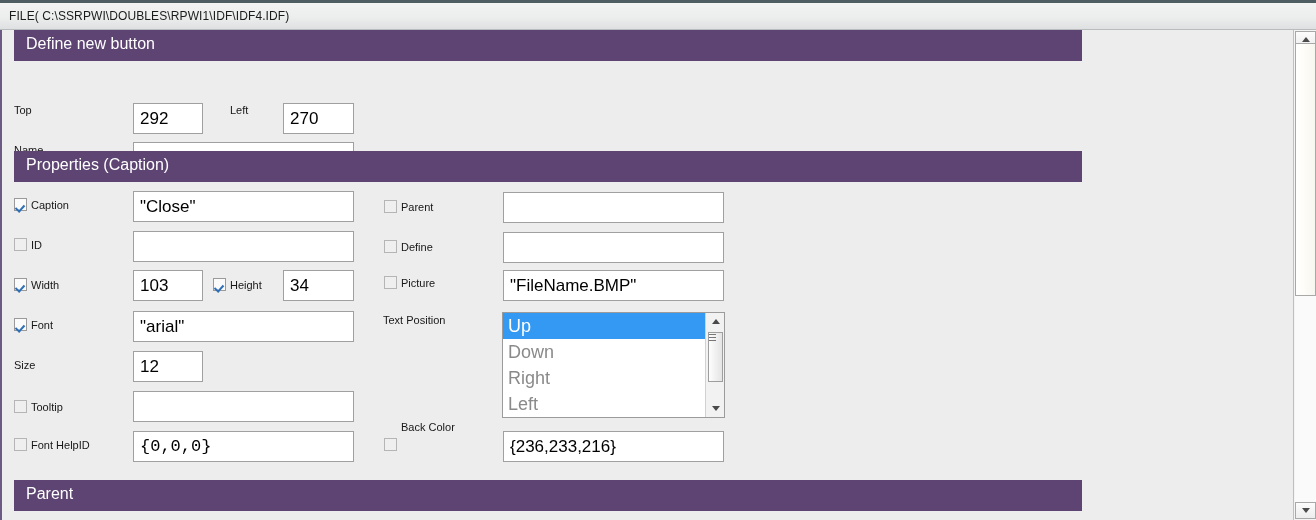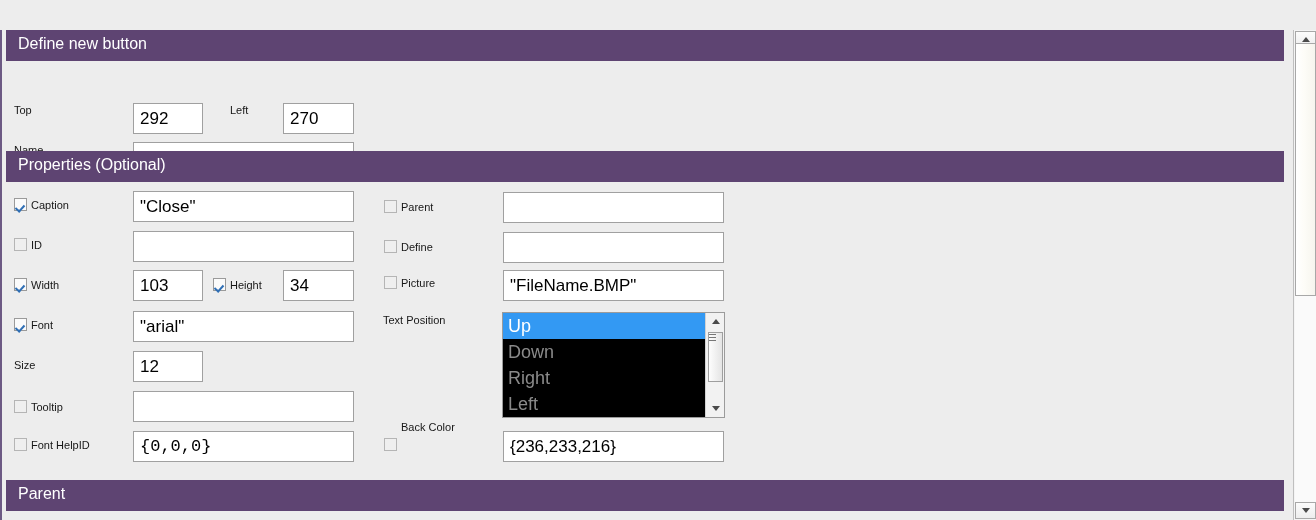--- a/index.html
+++ b/index.html
@@ -50,22 +50,22 @@
     width: 1293px;
     height: 490px;
     background: #ededed;
     border-left: 2px solid #6d5a84;
     box-sizing: border-box;
   }
 
   
   .section-bar {
     position: absolute;
-    left: 4px;
-    width: 1278px;
+    left: 12px;
+    width: 1068px;
     height: 31px;
     background: #5e4472;
     box-sizing: border-box;
   }
   .section-bar .section-title {
     position: absolute;
     left: 12px;
     top: 5px;
     font-size: 16px;
     color: #ffffff;
@@ -120,21 +120,21 @@
     width: 4px;
     height: 7px;
     border: solid #2f6fb5;
     border-width: 0 2px 2px 0;
     transform: rotate(42deg);
   }
 
   
   .listbox {
     position: absolute;
-    background: #000000;
+    background: #ffffff;
     border: 1px solid #9b9b9b;
     box-sizing: border-box;
     overflow: hidden;
   }
   .listbox .lb-items {
     position: absolute;
     left: 0; top: 0;
     right: 19px;
     bottom: 0;
   }
@@ -241,38 +241,41 @@
     background: linear-gradient(to right, #ffffff 0%, #fdfcf7 45%, #f6f5ee 100%);
     border: 1px solid #a8a8a8;
     box-sizing: border-box;
   }
 </style>
 </head>
 <body>
 
 <div id="app">
 
+  <div class="titlebar">
+    <div class="titlebar-text">FILE( C:\SSRPWI\DOUBLES\RPWI1\IDF\IDF4.IDF)</div>
+  </div>
 
   <div class="panel">
 
     <div class="section-bar" id="bar-define">
       <div class="section-title">Define new button</div>
     </div>
 
     <div class="label" style="left:12px; top:74px;">Top</div>
     <div class="field" style="left:131px; top:73px; width:70px; height:31px;">292</div>
 
     <div class="label" style="left:228px; top:74px;">Left</div>
     <div class="field" style="left:281px; top:73px; width:71px; height:31px;">270</div>
 
     <div class="label" style="left:12px; top:114px;">Name</div>
     <div class="field" style="left:131px; top:112px; width:221px; height:31px;">btn1</div>
 
     <div class="section-bar" id="bar-props">
-      <div class="section-title">Properties (Optional)</div>
+      <div class="section-title">Properties (Caption)</div>
     </div>
 
     <div class="cbox on" style="left:12px; top:168px;"></div>
     <div class="label" style="left:29px; top:169px;">Caption</div>
     <div class="field" style="left:131px; top:161px; width:221px; height:31px;">"Close"</div>
 
     <div class="cbox off" style="left:12px; top:208px;"></div>
     <div class="label" style="left:29px; top:209px;">ID</div>
     <div class="field" style="left:131px; top:201px; width:221px; height:31px;"></div>
 

